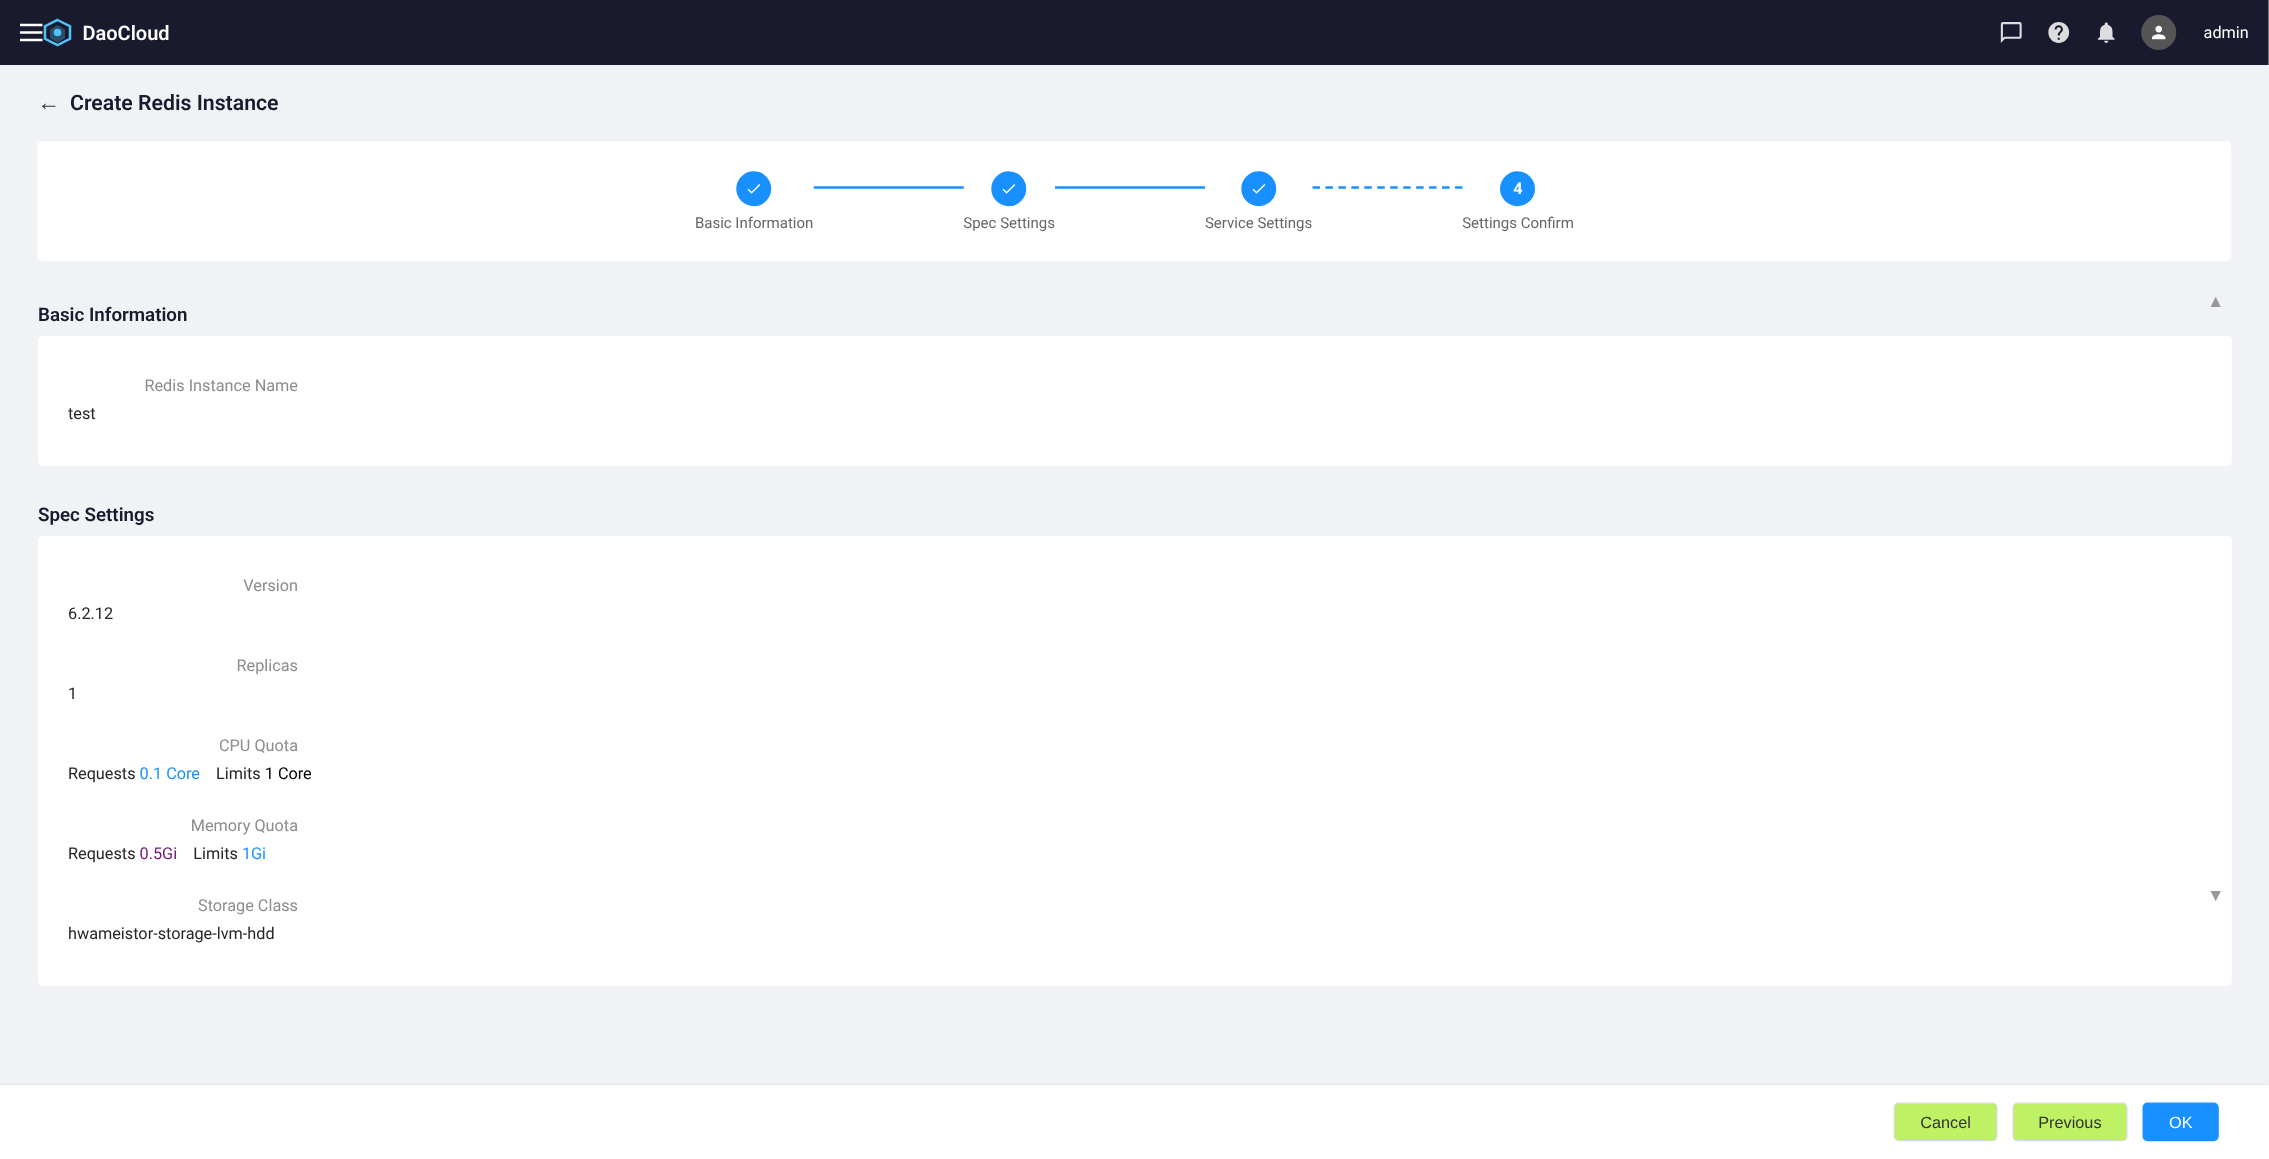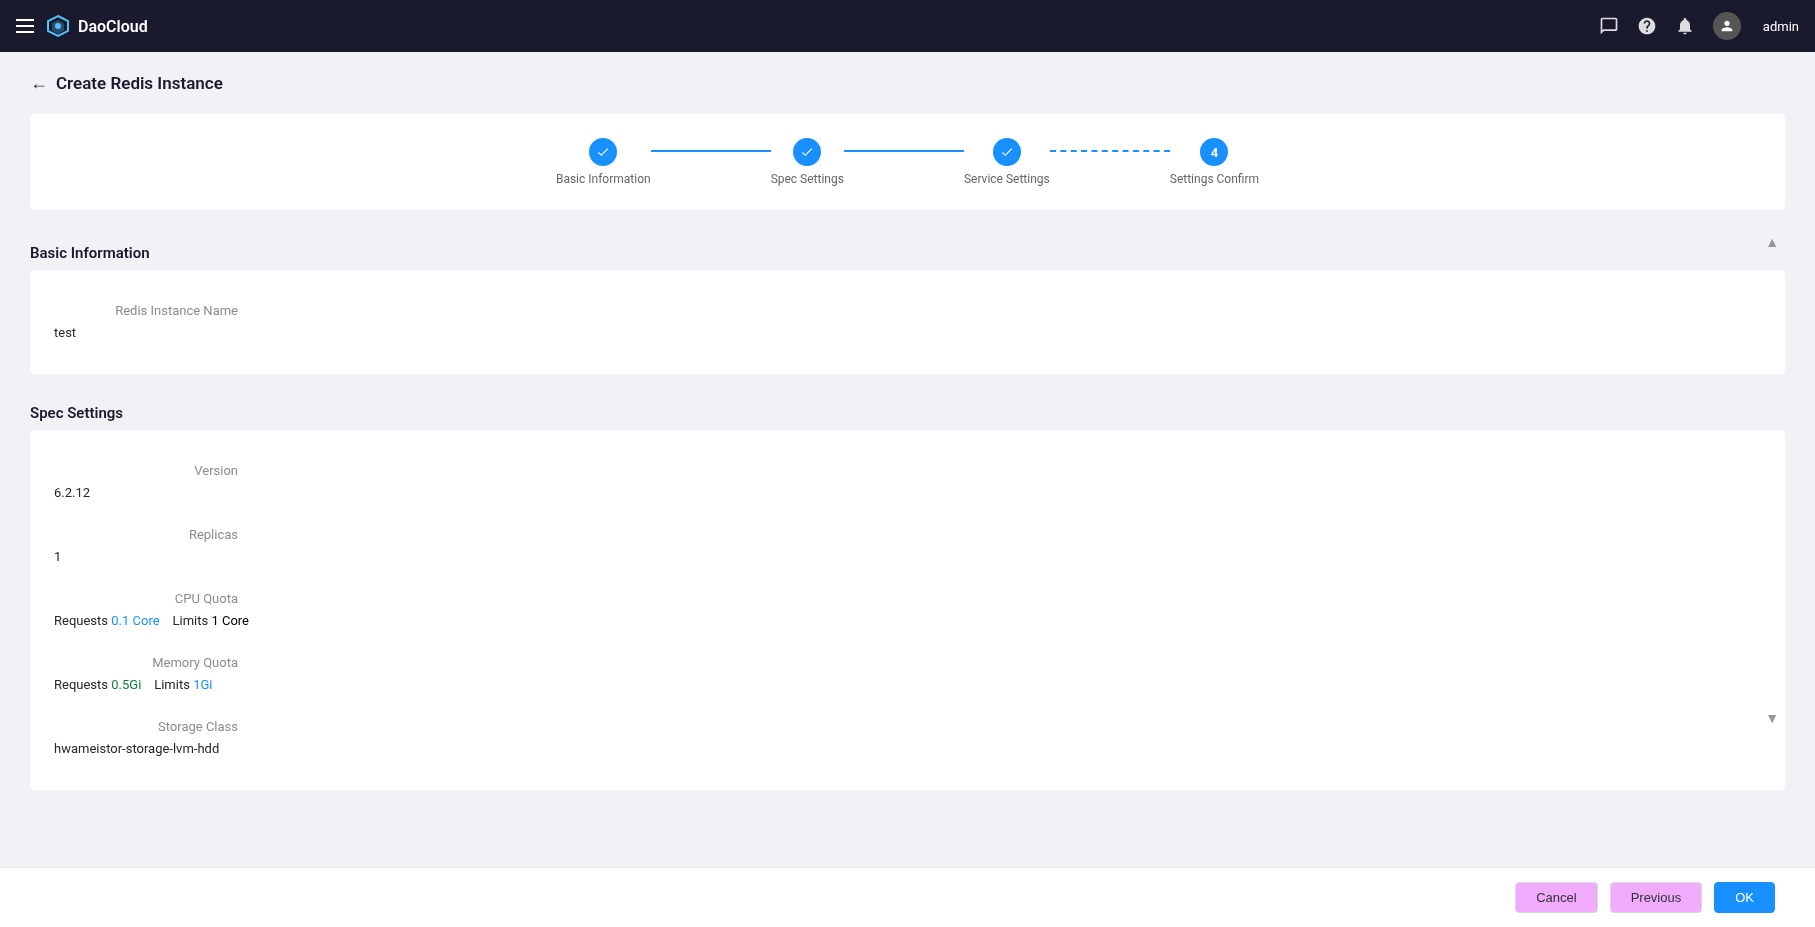--- a/index.html
+++ b/index.html
@@ -8,21 +8,21 @@
     
     .topnav {
       background: #1a1a2e;
       height: 52px;
       display: flex;
       align-items: center;
       padding: 0 16px;
       color: #fff;
       justify-content: space-between;
     }
-    .topnav-left { display: flex; align-items: center; gap: 12px; }
+    .topnav-left { display: flex; align-items: center; }
     .topnav-logo { display: flex; align-items: center; gap: 8px; font-size: 16px; font-weight: 600; }
     .topnav-right { display: flex; align-items: center; gap: 18px; }
     .topnav-icon { width: 20px; height: 20px; cursor: pointer; opacity: 0.85; }
     .topnav-user { display: flex; align-items: center; gap: 22px; cursor: pointer; font-size: 13px; }
     .hamburger-icon { cursor: pointer; display: flex; flex-direction: column; gap: 4px; }
     .hamburger-icon span { display: block; width: 18px; height: 2px; background: #fff; }
 
     
     .page { padding: 20px 30px; min-height: calc(100vh - 52px); }
 
@@ -111,21 +111,21 @@
       justify-content: flex-end;
       padding: 0 40px;
       gap: 12px;
     }
     .btn {
       padding: 7px 20px;
       border-radius: 4px;
       font-size: 13px;
       cursor: pointer;
       border: 1px solid #d9d9d9;
-      background: #f0abfc;
+      background: #bef264;
       color: #333;
     }
     .btn-primary {
       background: #1890ff;
       border-color: #1890ff;
       color: #fff;
       font-weight: 400;
     }
 
     
@@ -258,21 +258,21 @@
           </div>
           <div class="field-row">
             <span class="field-label">CPU Quota</span>
             <span class="field-value">
               Requests <span style="color:#1890ff;">0.1 Core</span> &nbsp;&nbsp; Limits <span style="color:#000000;">1 Core</span>
             </span>
           </div>
           <div class="field-row">
             <span class="field-label">Memory Quota</span>
             <span class="field-value">
-              Requests <span style="color:#15803d;">0.5Gi</span> &nbsp;&nbsp; Limits <span style="color:#1890ff;">1Gi</span>
+              Requests <span style="color:#701a75;">0.5Gi</span> &nbsp;&nbsp; Limits <span style="color:#1890ff;">1Gi</span>
             </span>
           </div>
           <div class="field-row">
             <span class="field-label">Storage Class</span>
             <span class="field-value">hwameistor-storage-lvm-hdd</span>
           </div>
         </div>
       </div>
 
       <div class="section-block">

